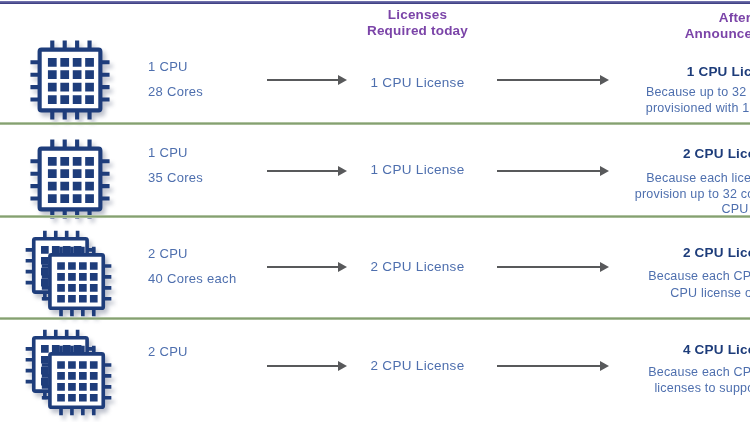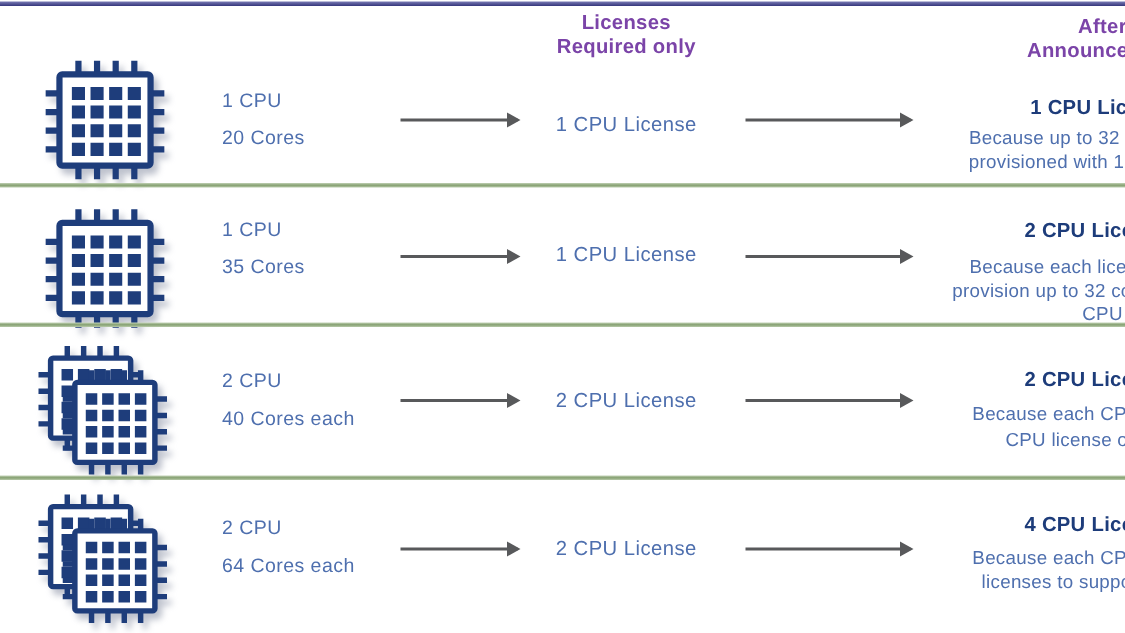--- a/index.html
+++ b/index.html
@@ -74,34 +74,34 @@
     </g>
   </defs>
 </svg>
 
 <div class="canvas">
 
   <div class="top-line"></div>
 
   <div class="hdr hdr-today">
     <div>Licenses</div>
-    <div>Required only</div>
+    <div>Required today</div>
   </div>
   <div class="hdr hdr-after">
     <div>After</div>
     <div>Announcement</div>
   </div>
 
   <div class="row" style="top:5px; height:117px;">
     <svg class="chip" style="left:24px; top:29px;" viewBox="0 0 100 100" width="92" height="92">
         <use href="#chip-shape"></use>
       </svg>
     <div class="spec" style="top:54px;">
       <div>1 CPU</div>
-      <div class="l2">20 Cores</div>
+      <div class="l2">28 Cores</div>
     </div>
     <div class="arrow" style="left:267px; top:74px; width:78px;"></div>
     <div class="today-label" style="top:70px;">1 CPU License</div>
     <div class="arrow" style="left:497px; top:74px; width:110px;"></div>
     <div class="after-license" style="top:59px;">1 CPU License</div>
     <div class="reasons" style="top:80px;">
       <div>Because up to 32 cores can be</div>
       <div>provisioned with 1 CPU license</div>
     </div>
   </div>
@@ -150,21 +150,20 @@
 
   <div class="divider" style="top:317px;"></div>
 
   <div class="row" style="top:320px; height:102px;">
     <svg class="chip" style="left:20px; top:4px;" viewBox="0 0 120 120" width="97" height="97">
       <use href="#chip-shape"></use>
       <use href="#chip-shape" transform="translate(20 20)"></use>
     </svg>
     <div class="spec" style="top:24px;">
       <div>2 CPU</div>
-      <div class="l2">64 Cores each</div>
     </div>
     <div class="arrow" style="left:267px; top:45px; width:78px;"></div>
     <div class="today-label" style="top:38px;">2 CPU License</div>
     <div class="arrow" style="left:497px; top:45px; width:110px;"></div>
     <div class="after-license" style="top:22px;">4 CPU Licenses</div>
     <div class="reasons" style="top:45px;">
       <div>Because each CPU requires 2</div>
       <div>licenses to support 64 cores</div>
     </div>
   </div>

